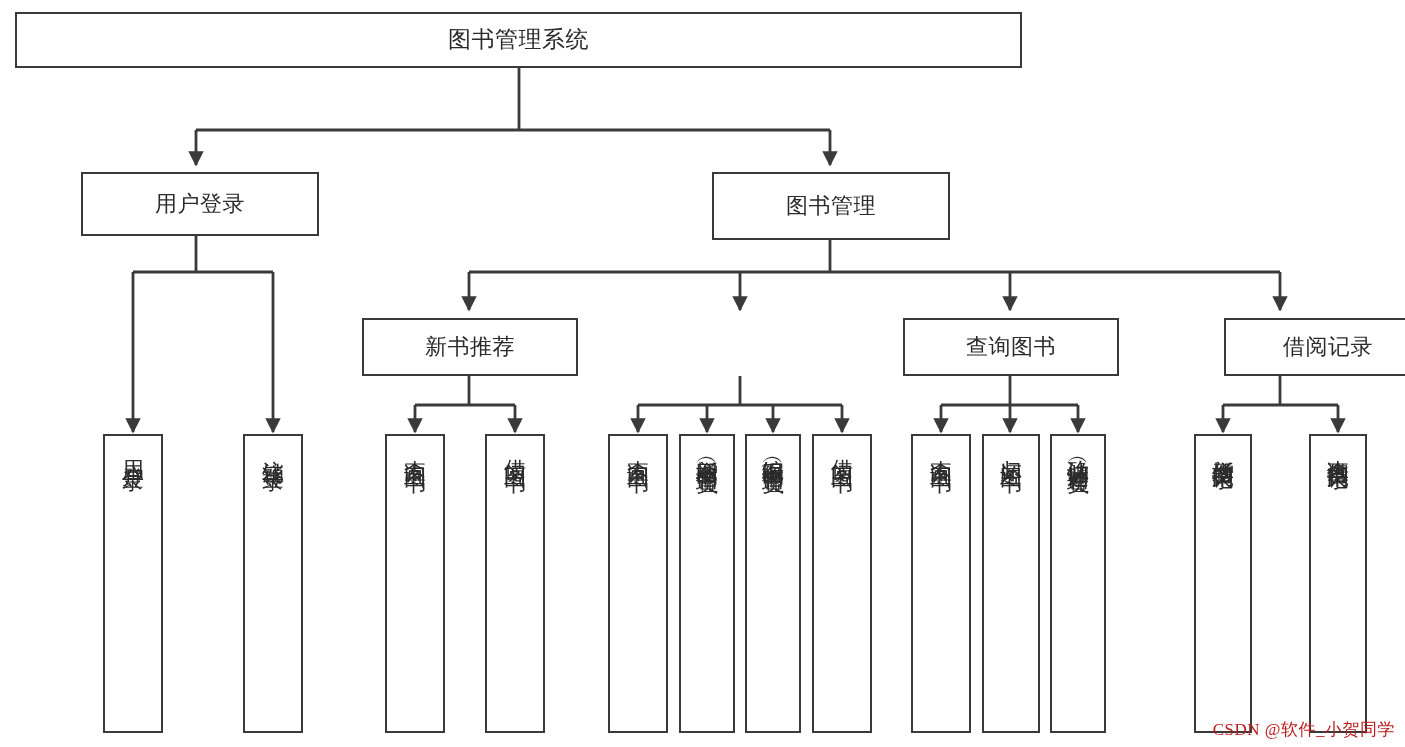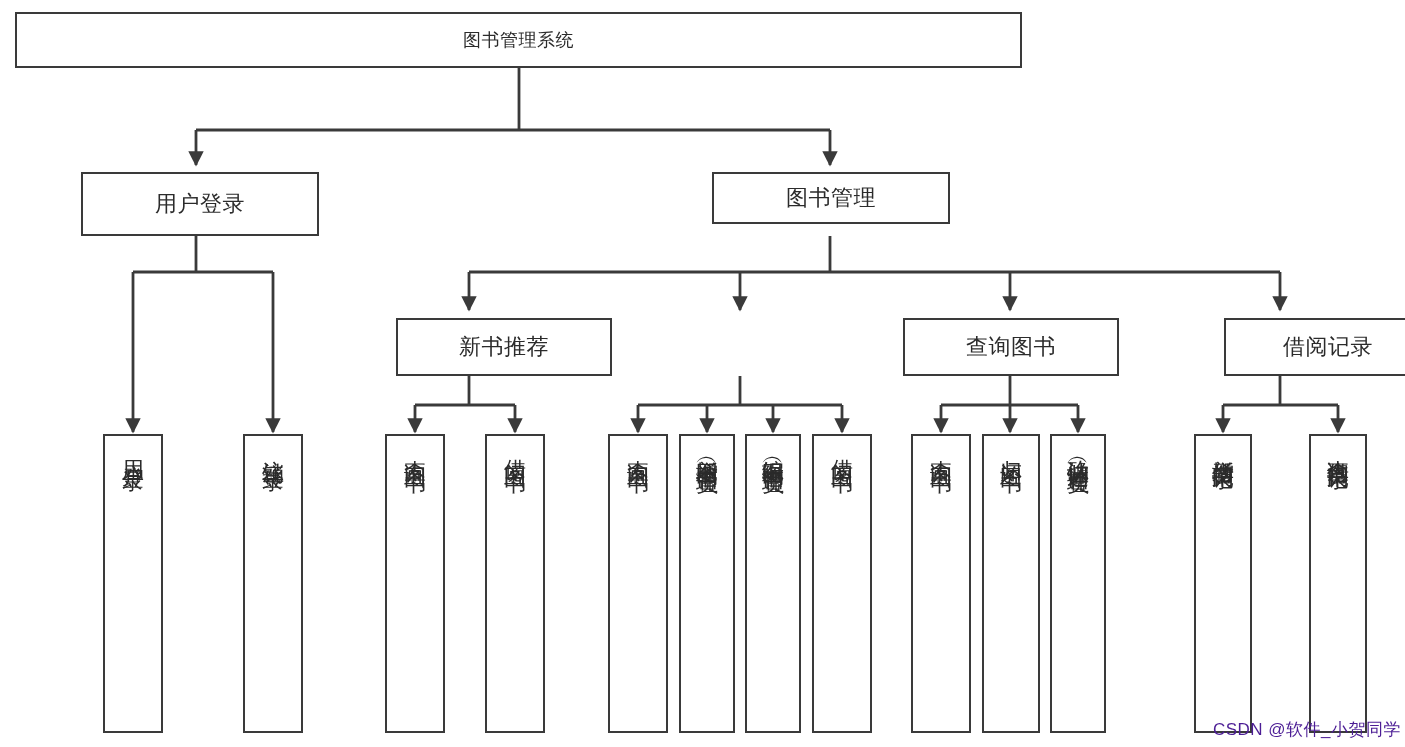--- a/index.html
+++ b/index.html
@@ -52,30 +52,30 @@
     writing-mode: vertical-rl;
     text-orientation: upright;
     font-size: 22px;
     letter-spacing: 4px;
     line-height: 1.0;
     max-height: 100%;
   }
   .node.vert.tall .label {
     letter-spacing: 2px;
   }
-  #root-node .label { font-size: 18px; }
+  #root-node .label { font-size: 23px; }
   #watermark {
     position: absolute;
-    right: 4px;
+    right: 10px;
     bottom: 6px;
     font-size: 17px;
-    color: #4c1d95;
+    color: #b91c1c;
     letter-spacing: 0.5px;
     white-space: nowrap;
-    font-family: Liberation Sans, sans-serif;
+    font-family: Liberation Serif, serif;
   }
 </style>
 </head>
 <body>
 
 <div id="canvas">
 
   <svg id="diagram-svg" viewBox="0 0 1405 747" xmlns="http://www.w3.org/2000/svg">
     <defs>
       <marker id="arrow" viewBox="0 0 10 10" refX="9" refY="5" markerWidth="5.5" markerHeight="5.5" orient="auto-start-reverse">
@@ -126,25 +126,25 @@
     </g>
   </svg>
 
   <div class="node horiz" id="root-node" style="left:15px; top:12px; width:1007px; height:56px;">
     <span class="label">图书管理系统</span>
   </div>
 
   <div class="node horiz" style="left:81px; top:172px; width:238px; height:64px;">
     <span class="label">用户登录</span>
   </div>
-  <div class="node horiz" style="left:712px; top:172px; width:238px; height:52px;">
+  <div class="node horiz" style="left:712px; top:172px; width:238px; height:68px;">
     <span class="label">图书管理</span>
   </div>
 
-  <div class="node horiz" style="left:362px; top:318px; width:216px; height:58px;margin-left:34px;">
+  <div class="node horiz" style="left:362px; top:318px; width:216px; height:58px;">
     <span class="label">新书推荐</span>
   </div>
   <div class="node horiz" style="left:903px; top:318px; width:216px; height:58px;">
     <span class="label">查询图书</span>
   </div>
   <div class="node horiz" style="left:1224px; top:318px; width:208px; height:58px;">
     <span class="label">借阅记录</span>
   </div>
 
   <div class="node vert" style="left:103px; top:434px; width:60px; height:299px;">

